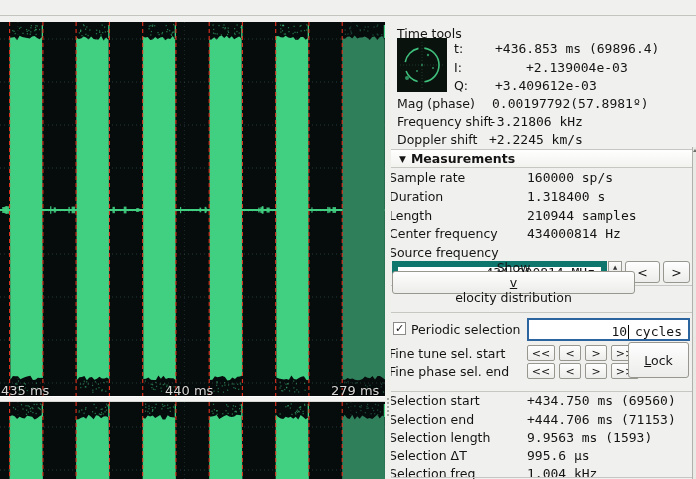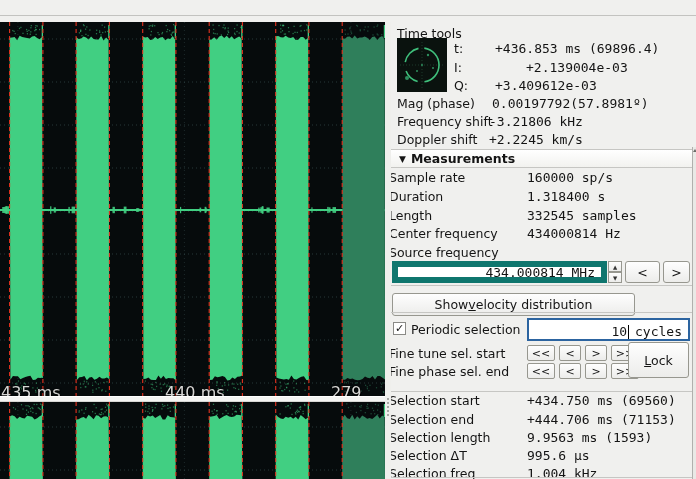--- a/index.html
+++ b/index.html
@@ -5,21 +5,21 @@
   html,body{margin:0;padding:0;background:#888;}
   .screen{position:relative;width:696px;height:479px;overflow:hidden;background:#f0f0ee;
     font-family:"DejaVu Sans","Liberation Sans",sans-serif;color:#141414;}
   .topline{position:absolute;left:0;top:15px;width:696px;height:1px;background:#c3c3c0;}
   
   .wavewrap{position:absolute;left:0;top:22px;width:385px;height:457px;}
   .panel{position:absolute;left:0;overflow:hidden;background:#060b0c;}
   .panel svg{display:block;}
   .hsep{position:absolute;left:0;top:374px;width:385px;height:6px;background:#f4f4f2;
     border-top:1px solid #ffffff;border-bottom:1px solid #d6d6d3;box-sizing:border-box;}
-  .ticklabel{position:absolute;font-size:16px;color:#d6d6d4;text-shadow:0 0 2px #000,1px 1px 0 #000;}
+  .ticklabel{position:absolute;font-size:13px;color:#d6d6d4;text-shadow:0 0 2px #000,1px 1px 0 #000;}
   .vsplit{position:absolute;left:385px;top:22px;width:6px;height:457px;background:#efefec;}
   .grip{position:absolute;left:2px;top:376px;width:2px;height:18px;
     background:repeating-linear-gradient(#a8a8a5 0 2px,transparent 2px 4px);}
   
   .rpanel{position:absolute;left:391px;top:0;width:301px;height:479px;overflow:hidden;}
   .lbl{position:absolute;font-size:12.5px;white-space:pre;}
   .val{position:absolute;font-family:"DejaVu Sans Mono","Liberation Mono",monospace;
     font-size:13px;white-space:pre;}
   .secbar{position:absolute;left:0;top:149px;width:301px;height:19px;
     background:linear-gradient(#ffffff,#f2f2ef);border-top:1px solid #c6c6c3;
@@ -594,41 +594,41 @@
     <div class="secbar">
       <span class="tri">▼</span>
       <span>Measurements</span>
     </div>
 
     <div class="lbl" style="left:-2px;top:170px;">Sample rate</div>
     <div class="val" style="left:136px;top:170px;">160000 sp/s</div>
     <div class="lbl" style="left:-2px;top:189px;">Duration</div>
     <div class="val" style="left:136px;top:189px;">1.318400 s</div>
     <div class="lbl" style="left:-2px;top:208px;">Length</div>
-    <div class="val" style="left:136px;top:208px;">332545 samples</div>
+    <div class="val" style="left:136px;top:208px;">210944 samples</div>
     <div class="lbl" style="left:-2px;top:226px;">Center frequency</div>
     <div class="val" style="left:136px;top:226px;">434000814 Hz</div>
     <div class="lbl" style="left:-2px;top:245px;">Source frequency</div>
 
     <div class="field" style="left:1px;top:261px;width:215px;height:22px;">
       <span>434.000814 MHz</span>
     </div>
     <div class="spincol">
       <div class="spinbtn">
           <span>▲</span>
         </div>
       <div class="spinbtn">
           <span>▼</span>
         </div>
     </div>
     <div class="btn" style="left:234px;top:261px;width:35px;height:22px;">&lt;</div>
     <div class="btn" style="left:272px;top:261px;width:27px;height:22px;">&gt;</div>
 
     <div class="sep" style="top:285px;"></div>
-    <div class="btn" style="left:1px;top:293px;width:243px;height:23px;">
+    <div class="btn" style="left:1px;top:271px;width:243px;height:23px;flex-direction:column;">
         <span>Show </span>
         <span class="u">v</span>
         <span>elocity distribution</span>
       </div>
     <div class="sep" style="top:312px;"></div>
 
     <div class="checkbox">
         <span>✓</span>
       </div>
     <div class="lbl" style="left:20px;top:322px;">Periodic selection</div>

